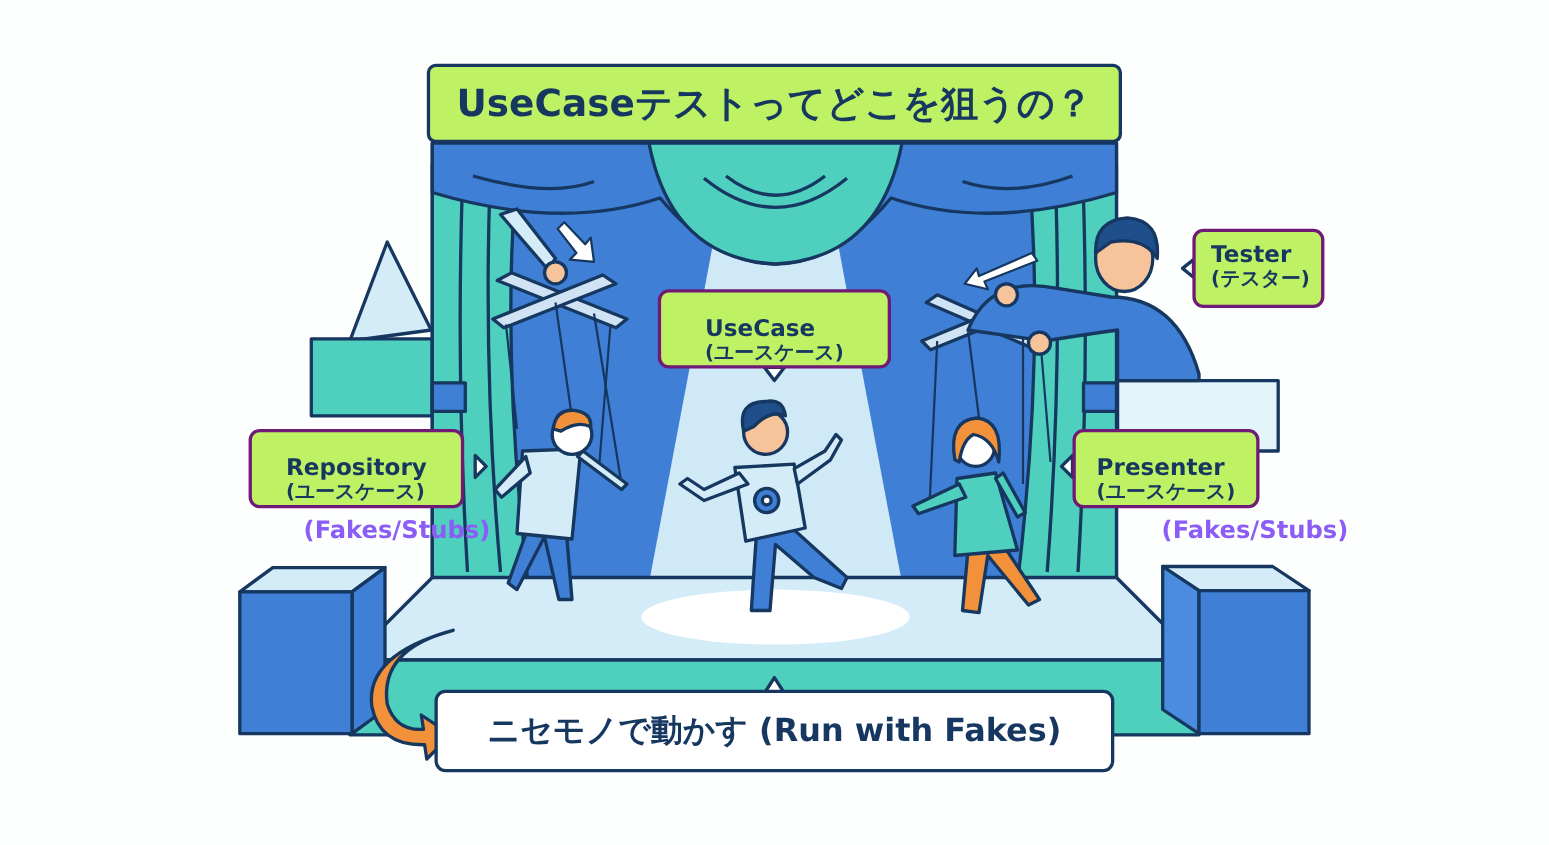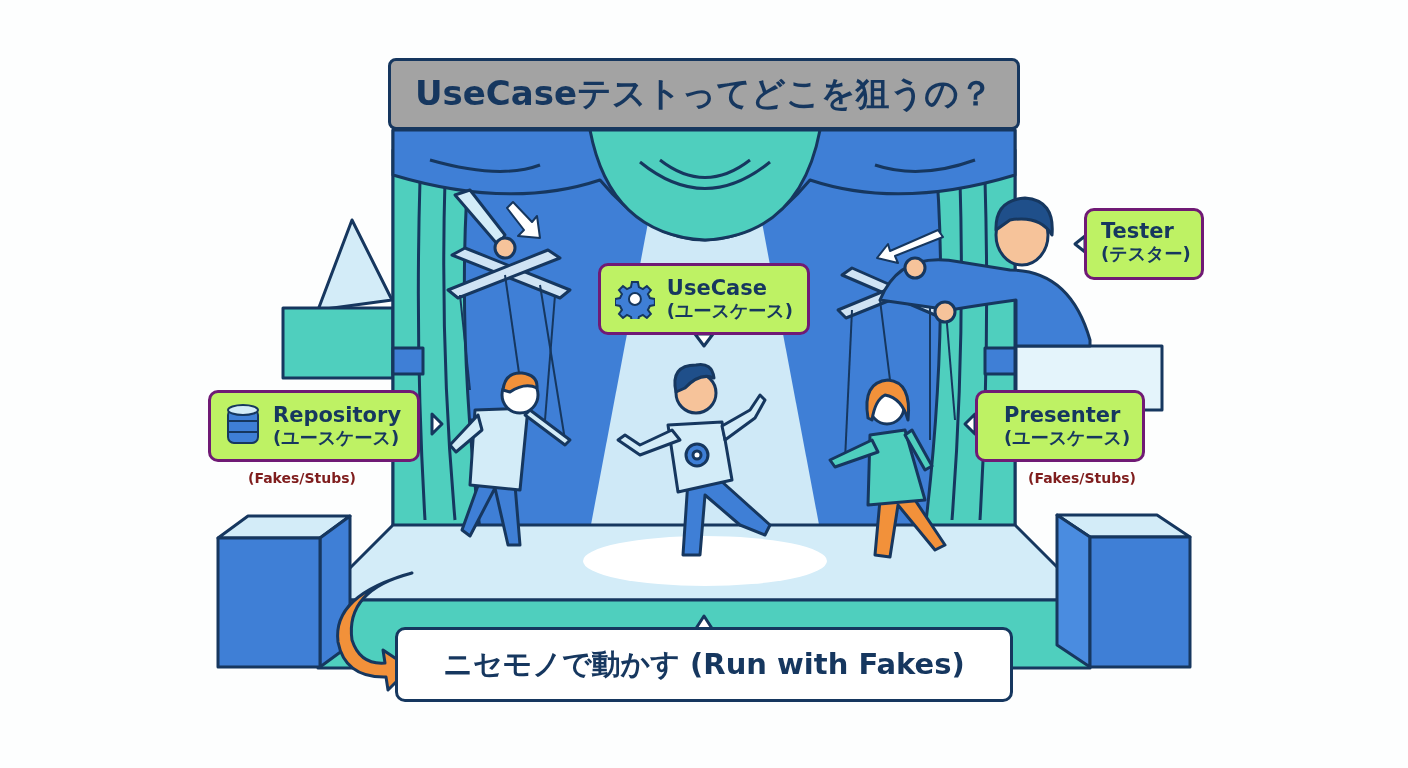--- a/index.html
+++ b/index.html
@@ -1,24 +1,24 @@
 <!DOCTYPE html>
 <html><head>
 <meta charset="utf-8">
 <style>
   html,body{margin:0;padding:0;background:#fdfefe;}
   body{width:1408px;height:768px;overflow:hidden;position:relative;font-family:"DejaVu Sans","Liberation Sans",sans-serif;}
   #scene{position:absolute;left:0;top:0;width:1408px;height:768px;}
   .label{position:absolute;background:#bef264;border:3px solid #701a75;border-radius:10px;box-sizing:border-box;color:#16375f;}
   .label .t1{font-weight:bold;font-size:21px;line-height:24px;white-space:nowrap;}
   .label .t2{font-weight:bold;font-size:18px;line-height:22px;white-space:nowrap;}
-  .title-banner{position:absolute;left:388px;top:58px;width:632px;height:72px;background:#a3a3a3;border:3px solid #16375f;border-radius:8px;box-sizing:border-box;display:flex;align-items:center;justify-content:center;color:#16375f;font-weight:bold;font-size:34px;}
+  .title-banner{position:absolute;left:388px;top:58px;width:632px;height:72px;background:#bef264;border:3px solid #16375f;border-radius:8px;box-sizing:border-box;display:flex;align-items:center;justify-content:center;color:#16375f;font-weight:bold;font-size:34px;}
   .bottom-banner{position:absolute;left:395px;top:627px;width:618px;height:75px;background:#fff;border:3px solid #16375f;border-radius:10px;box-sizing:border-box;display:flex;align-items:center;justify-content:center;color:#16375f;font-weight:bold;font-size:29px;}
-  .note{position:absolute;color:#7f1d1d;font-weight:bold;font-size:14px;white-space:nowrap;}
-  .flex{display:flex;align-items:center;gap:12px;padding:8px 14px;}
+  .note{position:absolute;color:#8b5cf6;font-weight:bold;font-size:22px;white-space:nowrap;margin-left:28px;}
+  .flex{display:flex;align-items:center;gap:12px;padding:8px 14px;flex-direction:column;}
 </style>
 </head>
 <body>
 
 <svg id="scene" viewBox="0 0 1408 768" xmlns="http://www.w3.org/2000/svg">
   <g stroke="#16375f" stroke-width="3" stroke-linejoin="round">
 
     <polygon points="352,220 392,300 318,310" fill="#d3ecf8"></polygon>
     <rect x="283" y="308" width="110" height="70" fill="#4fcfbe"></rect>
 
@@ -142,21 +142,21 @@
       <path d="M17,3 h6 l1,5 l4,2 l4,-3 l4,4 l-3,4 l2,4 l5,1 v6 l-5,1 l-2,4 l3,4 l-4,4 l-4,-3 l-4,2 l-1,5 h-6 l-1,-5 l-4,-2 l-4,3 l-4,-4 l3,-4 l-2,-4 l-5,-1 v-6 l5,-1 l2,-4 l-3,-4 l4,-4 l4,3 l4,-2 Z"></path>
       <circle cx="20" cy="20" r="6" fill="#ffffff"></circle>
     </g>
   </svg>
   <div>
     <div class="t1">UseCase</div>
     <div class="t2">(ユースケース)</div>
   </div>
 </div>
 
-<div class="label flex" style="left:208px;top:390px;width:212px;height:72px;">
+<div class="label flex" style="left:226px;top:390px;width:196px;height:72px;">
   <svg width="36" height="46" viewBox="0 0 36 46">
     <g fill="#3f7fd6" stroke="#16375f" stroke-width="2">
       <rect x="3" y="6" width="30" height="34" rx="6"></rect>
       <ellipse cx="18" cy="7" rx="15" ry="5" fill="#d3ecf8"></ellipse>
       <line x1="3" y1="18" x2="33" y2="18"></line>
         <line x1="3" y1="29" x2="33" y2="29"></line>
     </g>
   </svg>
   <div>
     <div class="t1">Repository</div>

